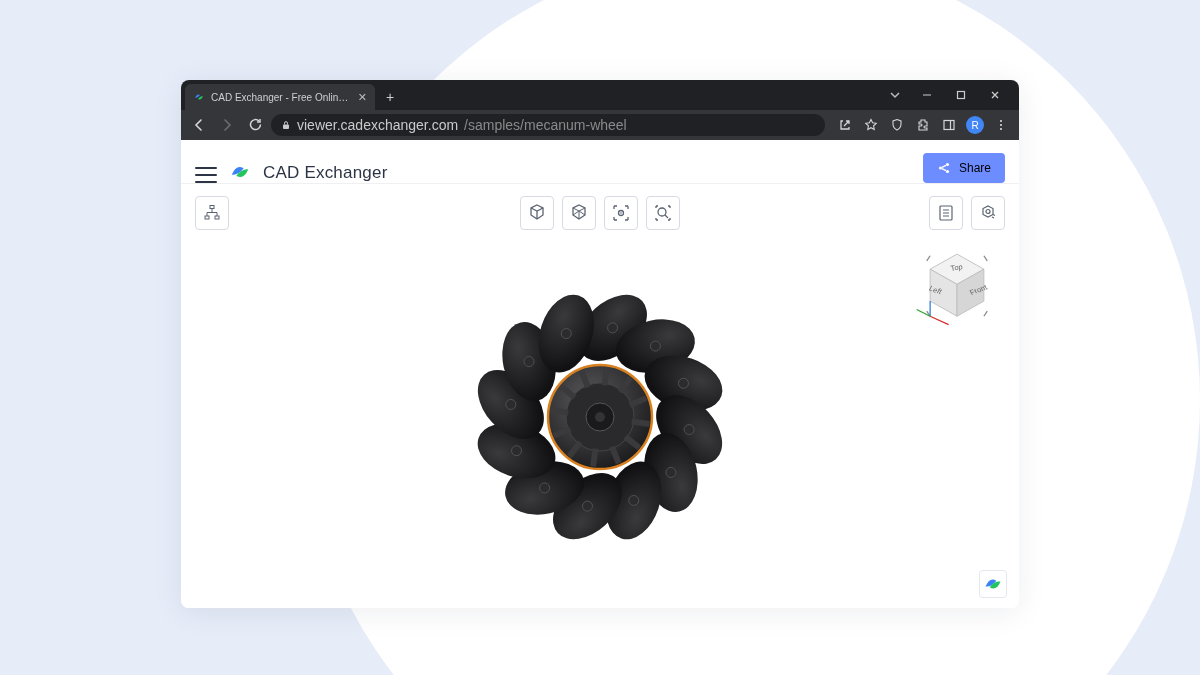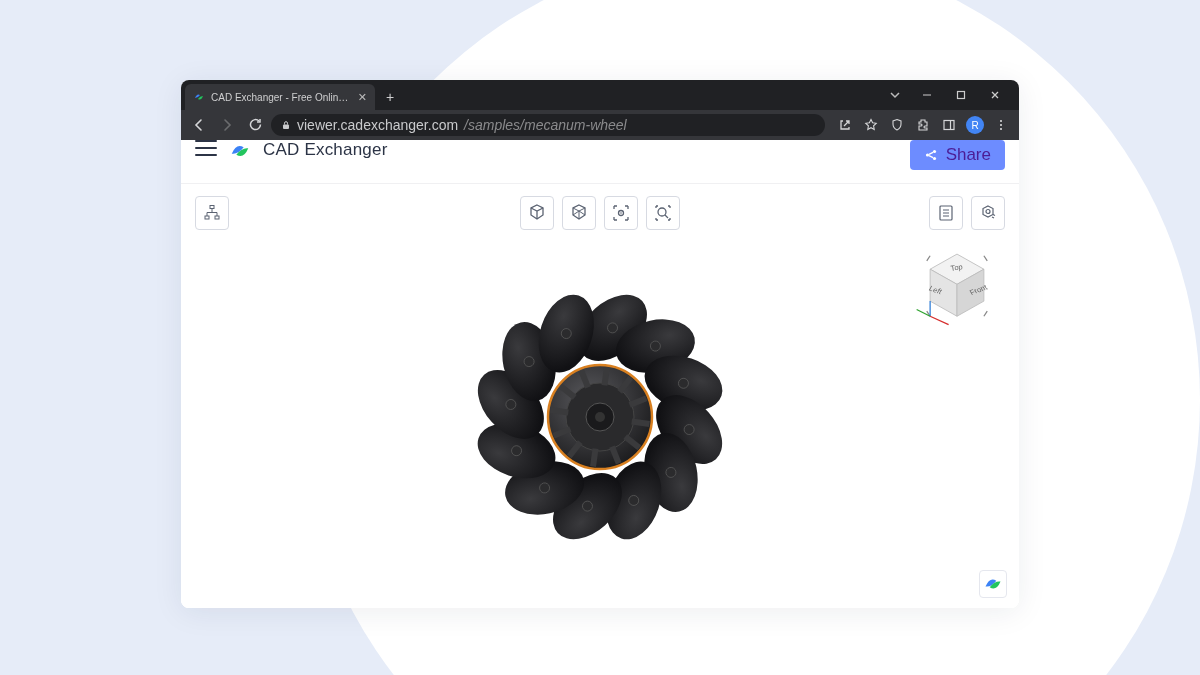--- a/index.html
+++ b/index.html
@@ -90,47 +90,47 @@
   .navbtn {
     width: 24px; height: 24px; display:flex; align-items:center; justify-content:center;
     color: #bfc1c4; cursor: pointer;
   }
   .navbtn.disabled { color: #6b6c6e; cursor: default; }
   .urlbox {
     flex: 1; height: 22px; background: #202124; border-radius: 11px;
     display: flex; align-items: center; padding: 0 10px; gap: 6px;
     color: #c9cacc; font-size: 14px;
   }
-  .url-dim { color: #8a8a8c; font-style: italic; }
+  .url-dim { color: #8a8a8c; }
   .addr-icons { display:flex; gap:2px; align-items:center; margin-left: 4px;}
   .addr-icon {
     width: 24px; height: 24px; display:flex; align-items:center; justify-content:center;
     color: #d5d6d8; cursor:pointer; font-size: 12px;
   }
   .avatar {
     width: 18px; height: 18px; border-radius: 50%; background:#4285f4; color:#fff;
     font-size: 10px; display:flex; align-items:center; justify-content:center;
   }
   .app {
     flex: 1; background: #fff; display:flex; flex-direction:column; position:relative;
   }
   .app-header {
-    height: 44px; display:flex; align-items:flex-start; gap: 12px; padding: 0 14px;
+    height: 44px; display:flex; align-items:flex-end; gap: 12px; padding: 0 14px;
     border-bottom: 1px solid #f0f0f2;
   }
   .menu-lines {
     width: 22px; height: 16px; display:flex; flex-direction:column; justify-content:space-between;
     cursor:pointer;
   }
   .menu-lines span { display:block; height:2px; background:#2c3446; border-radius:1px; }
   .logo { width: 22px; height: 22px; }
   .brand { font-size: 17px; color:#2c3446; font-weight:400; letter-spacing: .2px; }
   .share-btn {
-    margin-left:auto; height: 30px; padding: 0 14px; background:#6d8cff; color:#4c1d95;
-    border:none; border-radius:4px; font-size:17px; display:flex; align-items:center; gap:8px;
+    margin-left:auto; height: 30px; padding: 0 14px; background:#6d8cff; color:#000000;
+    border:none; border-radius:4px; font-size:12px; display:flex; align-items:center; gap:8px;
     cursor:pointer;
   }
   .viewport {
     flex:1; position:relative; background:#fff;
   }
   .toolbar {
     position:absolute; display:flex; gap:8px;
   }
   .tool {
     width: 34px; height: 34px; border:1px solid #d7dae2; border-radius:4px;

